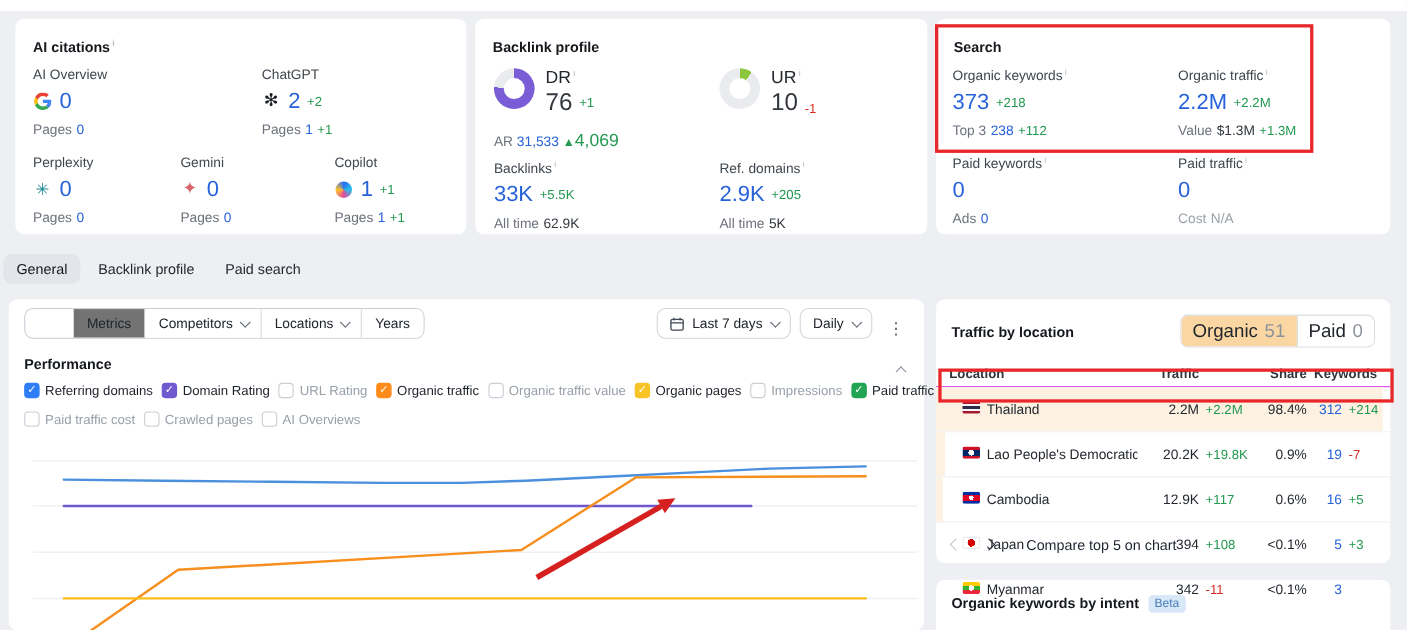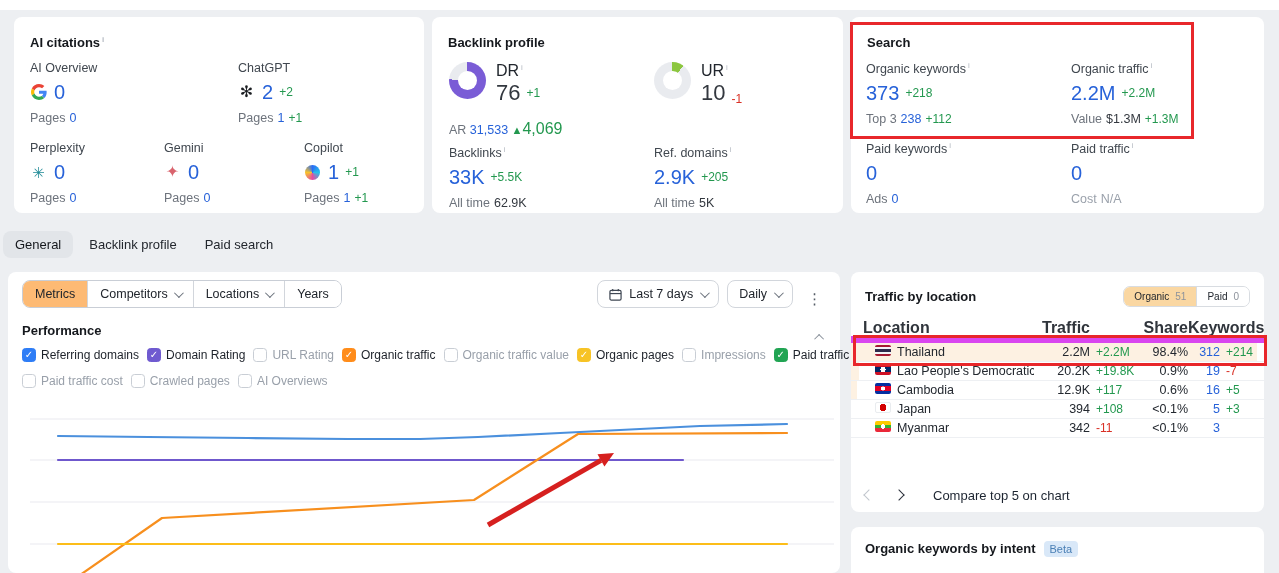--- a/index.html
+++ b/index.html
@@ -39,21 +39,21 @@
   
   #tabs { position:absolute; left:3px; top:231px; display:flex; gap:4px; }
   .tab { font-size:13px; color:#23272e; padding:6px 12px; border-radius:8px; cursor:pointer; }
   .tab.active { background:#e2e5e9; color:#14171c; }
 
   
   #panel { left:8px; top:272px; width:832px; height:301px; }
   #seg-filters { position:absolute; left:14px; top:8px; display:inline-flex; border:1px solid #c9ced6; border-radius:8px; overflow:hidden; background:#fff; }
   .seg { font-size:12.5px; color:#20252c; padding:6px 12px; display:flex; align-items:center; gap:6px; border-right:1px solid #d2d6dc; background:#fff; cursor:pointer; }
   .seg:last-child { border-right:none; }
-  .seg.selected { background:#fdba74; }
+  .seg.selected { background:#737373;margin-left:44px; }
   .caret { width:7px; height:7px; border-right:1.6px solid #6c737d; border-bottom:1.6px solid #6c737d; transform:rotate(45deg) translateY(-2px); display:inline-block; }
   .caret.up { transform:rotate(-135deg) translateY(-2px); border-color:#8a919b; }
 
   #panel-controls { position:absolute; right:12px; top:8px; display:flex; align-items:flex-end; gap:8px; }
   .btn { display:flex; align-items:center; gap:7px; font-size:12.5px; color:#20252c; background:#fff; border:1px solid #d2d6dc; border-radius:8px; padding:6px 11px; cursor:pointer; }
   #kebab { font-size:15px; color:#555c66; padding:0 6px; cursor:pointer; }
 
   #perf-title { position:absolute; left:14px; top:51px; font-size:13px; font-weight:bold; color:#15181d; }
   #collapse { position:absolute; right:16px; top:55px; cursor:pointer; }
 
@@ -62,32 +62,32 @@
   .cbx { display:flex; align-items:center; gap:5px; cursor:pointer; }
   .cbx-box { width:14px; height:14px; border-radius:3.5px; border:1px solid #c9ced5; background:#fff; display:flex; align-items:center; justify-content:center; font-size:10px; color:#fff; line-height:1; }
   .cbx-label { font-size:12px; }
 
   #chart-wrap { position:absolute; left:0; top:120px; width:832px; height:181px; }
 
   
   #card-loc { left:851px; top:272px; width:413px; height:240px; padding:14px 0 0 0; }
   #loc-head { display:flex; align-items:center; justify-content:space-between; padding:0 14px; }
   #loc-toggle { display:inline-flex; border:1px solid #d8dce1; border-radius:7px; overflow:hidden; }
-  .tog { font-size:10px; padding:4px 10px; display:flex; gap:6px; background:#fff; cursor:pointer; }
+  .tog { font-size:17px; padding:4px 10px; display:flex; gap:6px; background:#fff; cursor:pointer; }
   .tog.selected { background:#fad7a2; }
   .tog .cnt { color:#8d939c; }
   .tog + .tog { border-left:1px solid #d8dce1; }
 
   .loc-grid { display:grid; grid-template-columns:22px 1fr 56px 50px 48px 32px 32px; align-items:center; padding:0 12px; }
-  #loc-cols { margin-top:12px; height:24px; font-size:16px; font-weight:bold; color:#30353c; border-bottom:7px solid #d946ef; }
+  #loc-cols { margin-top:12px; height:24px; font-size:12px; font-weight:bold; color:#30353c; border-bottom:1px solid #d946ef; }
   #loc-cols .c-loc { grid-column:1/3; }
   .ta-r { text-align:right; }
   #loc-cols .c-kw { grid-column:6/8; }
 
-  .loc-row { position:relative; height:19px; border-bottom:1px solid #eef0f3; font-size:12.5px; cursor:pointer;padding-left:24px; }
+  .loc-row { position:relative; height:41px; border-bottom:1px solid #eef0f3; font-size:12.5px; cursor:pointer;padding-left:24px; }
   .loc-row .bar { position:absolute; left:0; top:0; bottom:0; background:#fdf1e2; z-index:0; }
   .loc-row > div:not(.bar) { position:relative; z-index:1; }
   .flag { width:16px; height:11px; border-radius:2px; display:inline-block; }
   .thailand-flag { background:linear-gradient(180deg,#a51931 0 18%,#f4f5f8 18% 34%,#2d2a4a 34% 66%,#f4f5f8 66% 82%,#a51931 82% 100%); }
   .laos-flag { background:radial-gradient(circle at 50% 50%,#ffffff 0 2.6px,rgba(0,0,0,0) 2.7px),linear-gradient(180deg,#ce1126 0 25%,#002868 25% 75%,#ce1126 75% 100%); }
   .cambodia-flag { background:radial-gradient(circle at 50% 50%,#ffffff 0 2px,rgba(0,0,0,0) 2.1px),linear-gradient(180deg,#032ea1 0 27%,#e00025 27% 73%,#032ea1 73% 100%); }
   .japan-flag { background:radial-gradient(circle at 50% 50%,#d30000 0 3.4px,#ffffff 3.5px); border:1px solid #e9ecef; }
   .myanmar-flag { background:radial-gradient(circle at 50% 50%,#ffffff 0 2.4px,rgba(0,0,0,0) 2.5px),linear-gradient(180deg,#fecb00 0 33%,#34b233 33% 66%,#ea2839 66% 100%); }
   .loc-name { color:#23282f; overflow:hidden; white-space:nowrap; padding-right:4px; }
   .loc-traffic { color:#23282f; }

